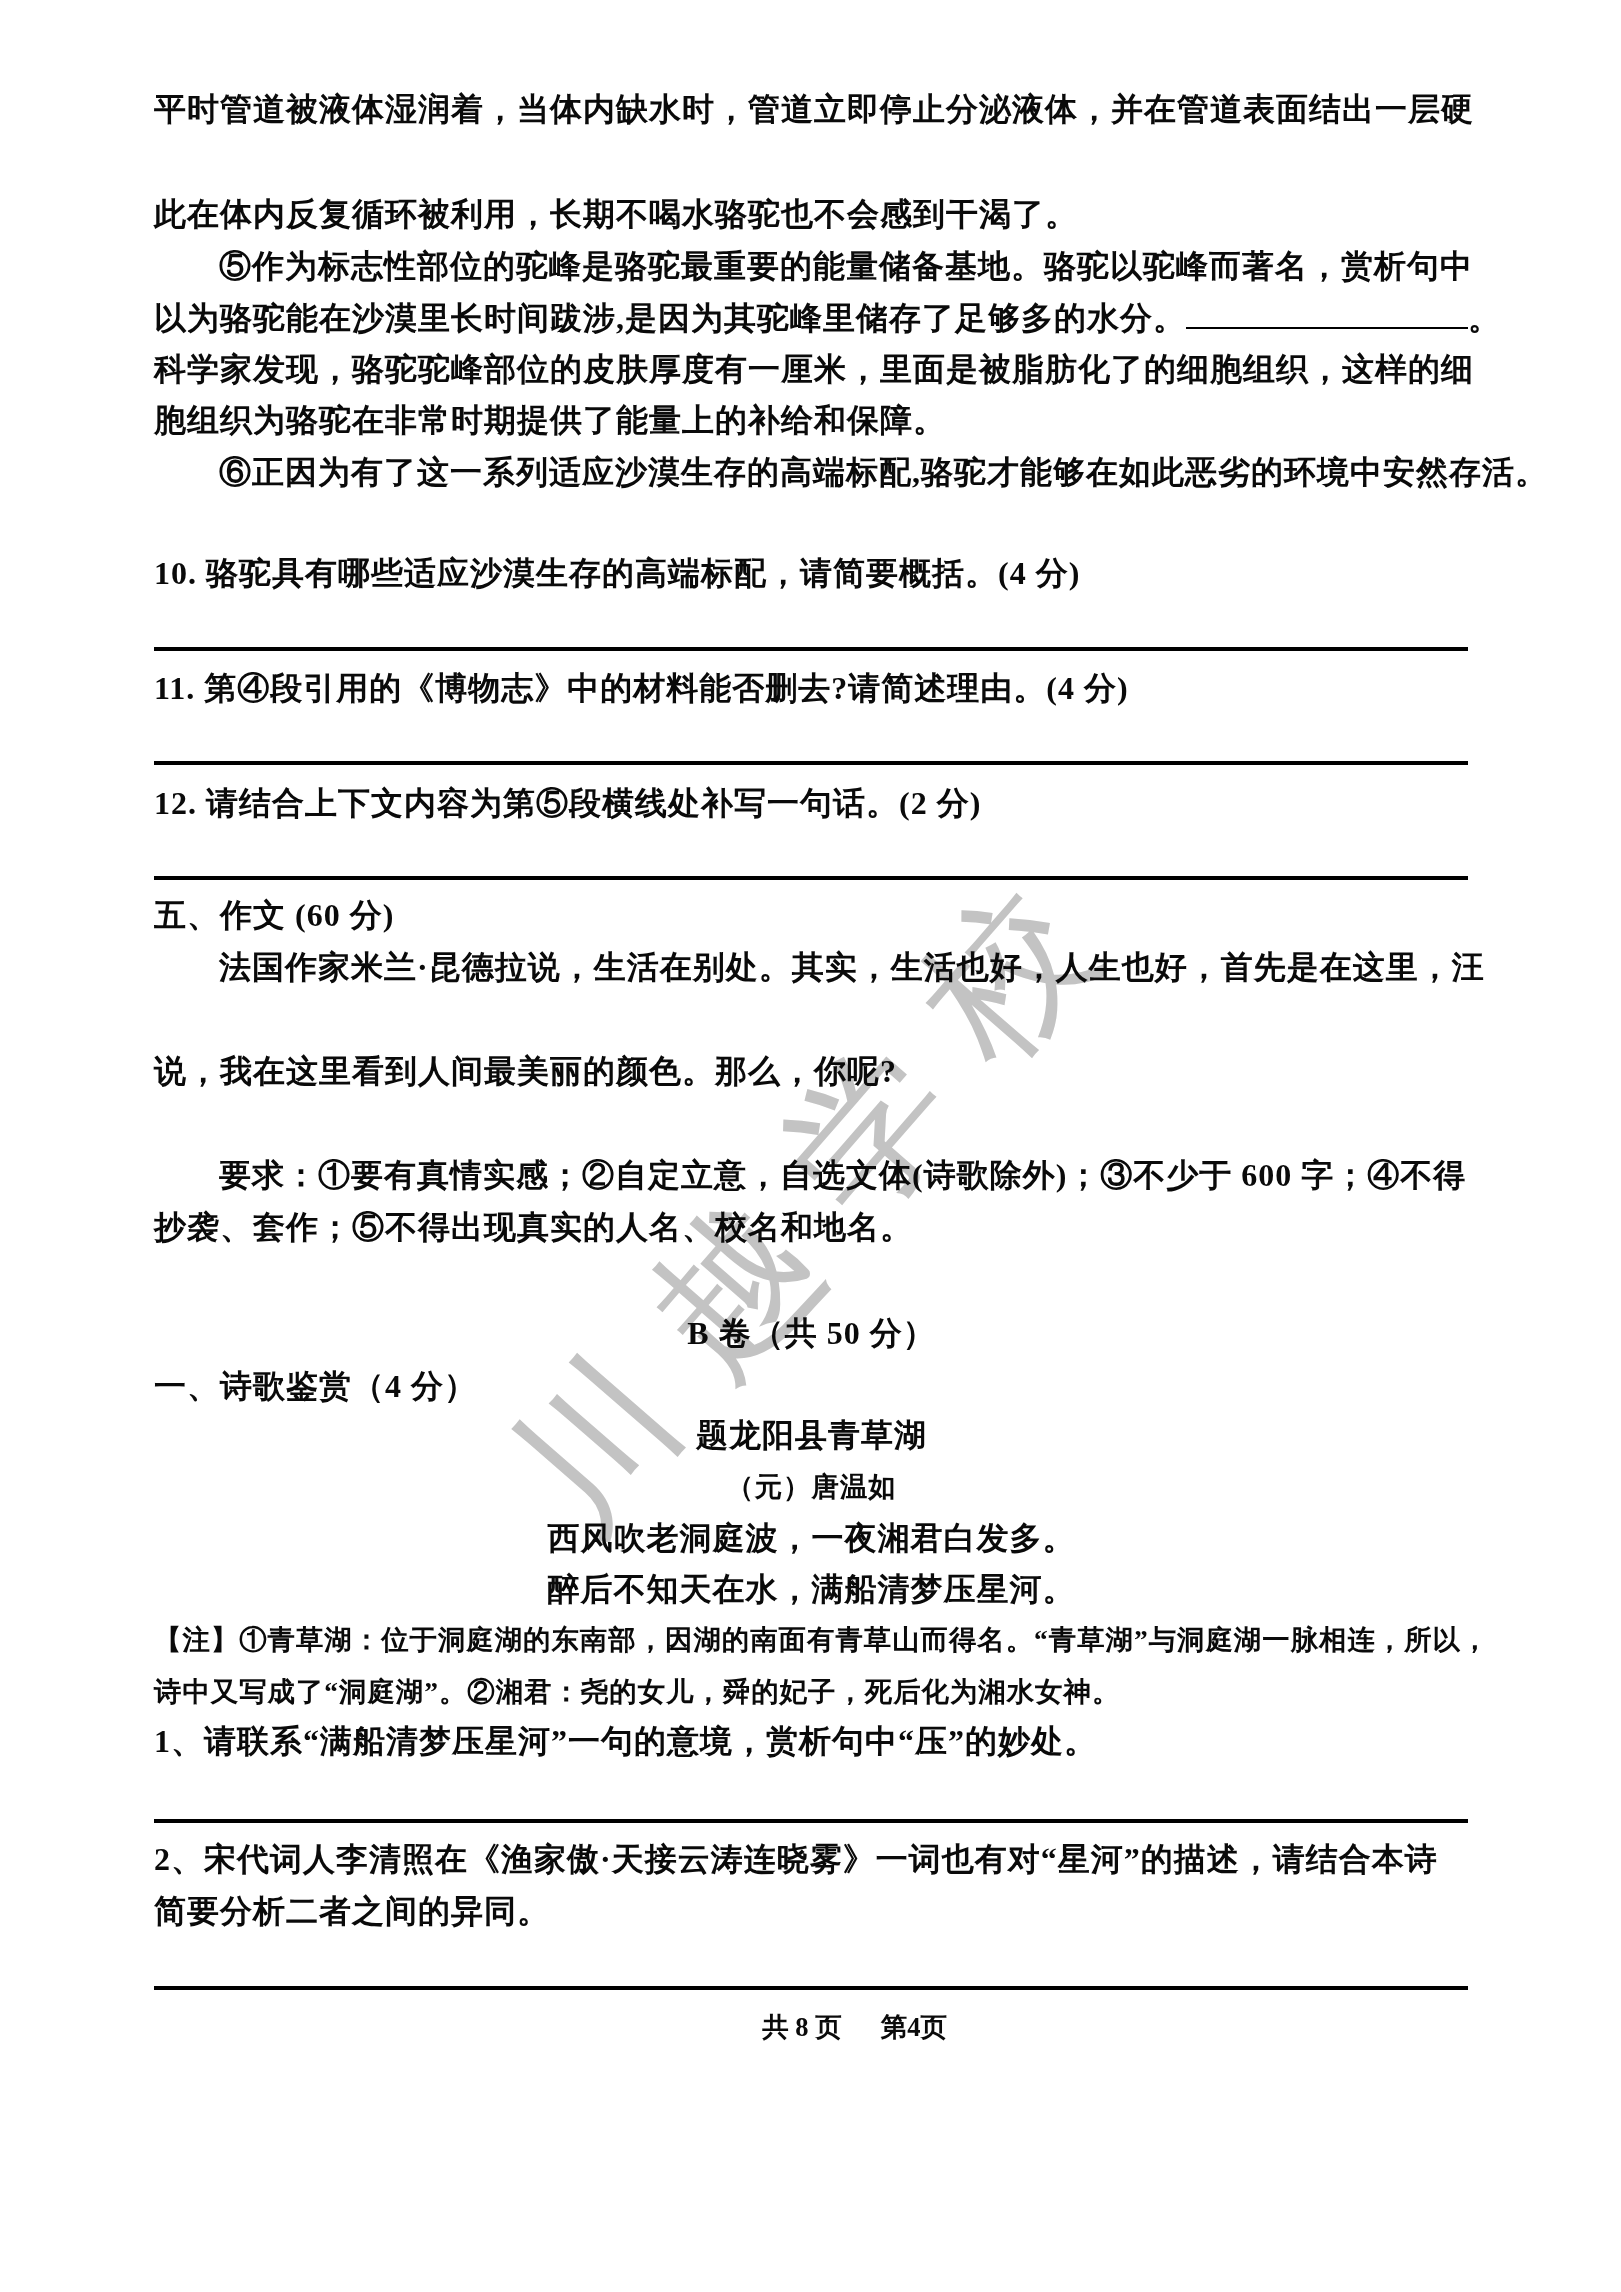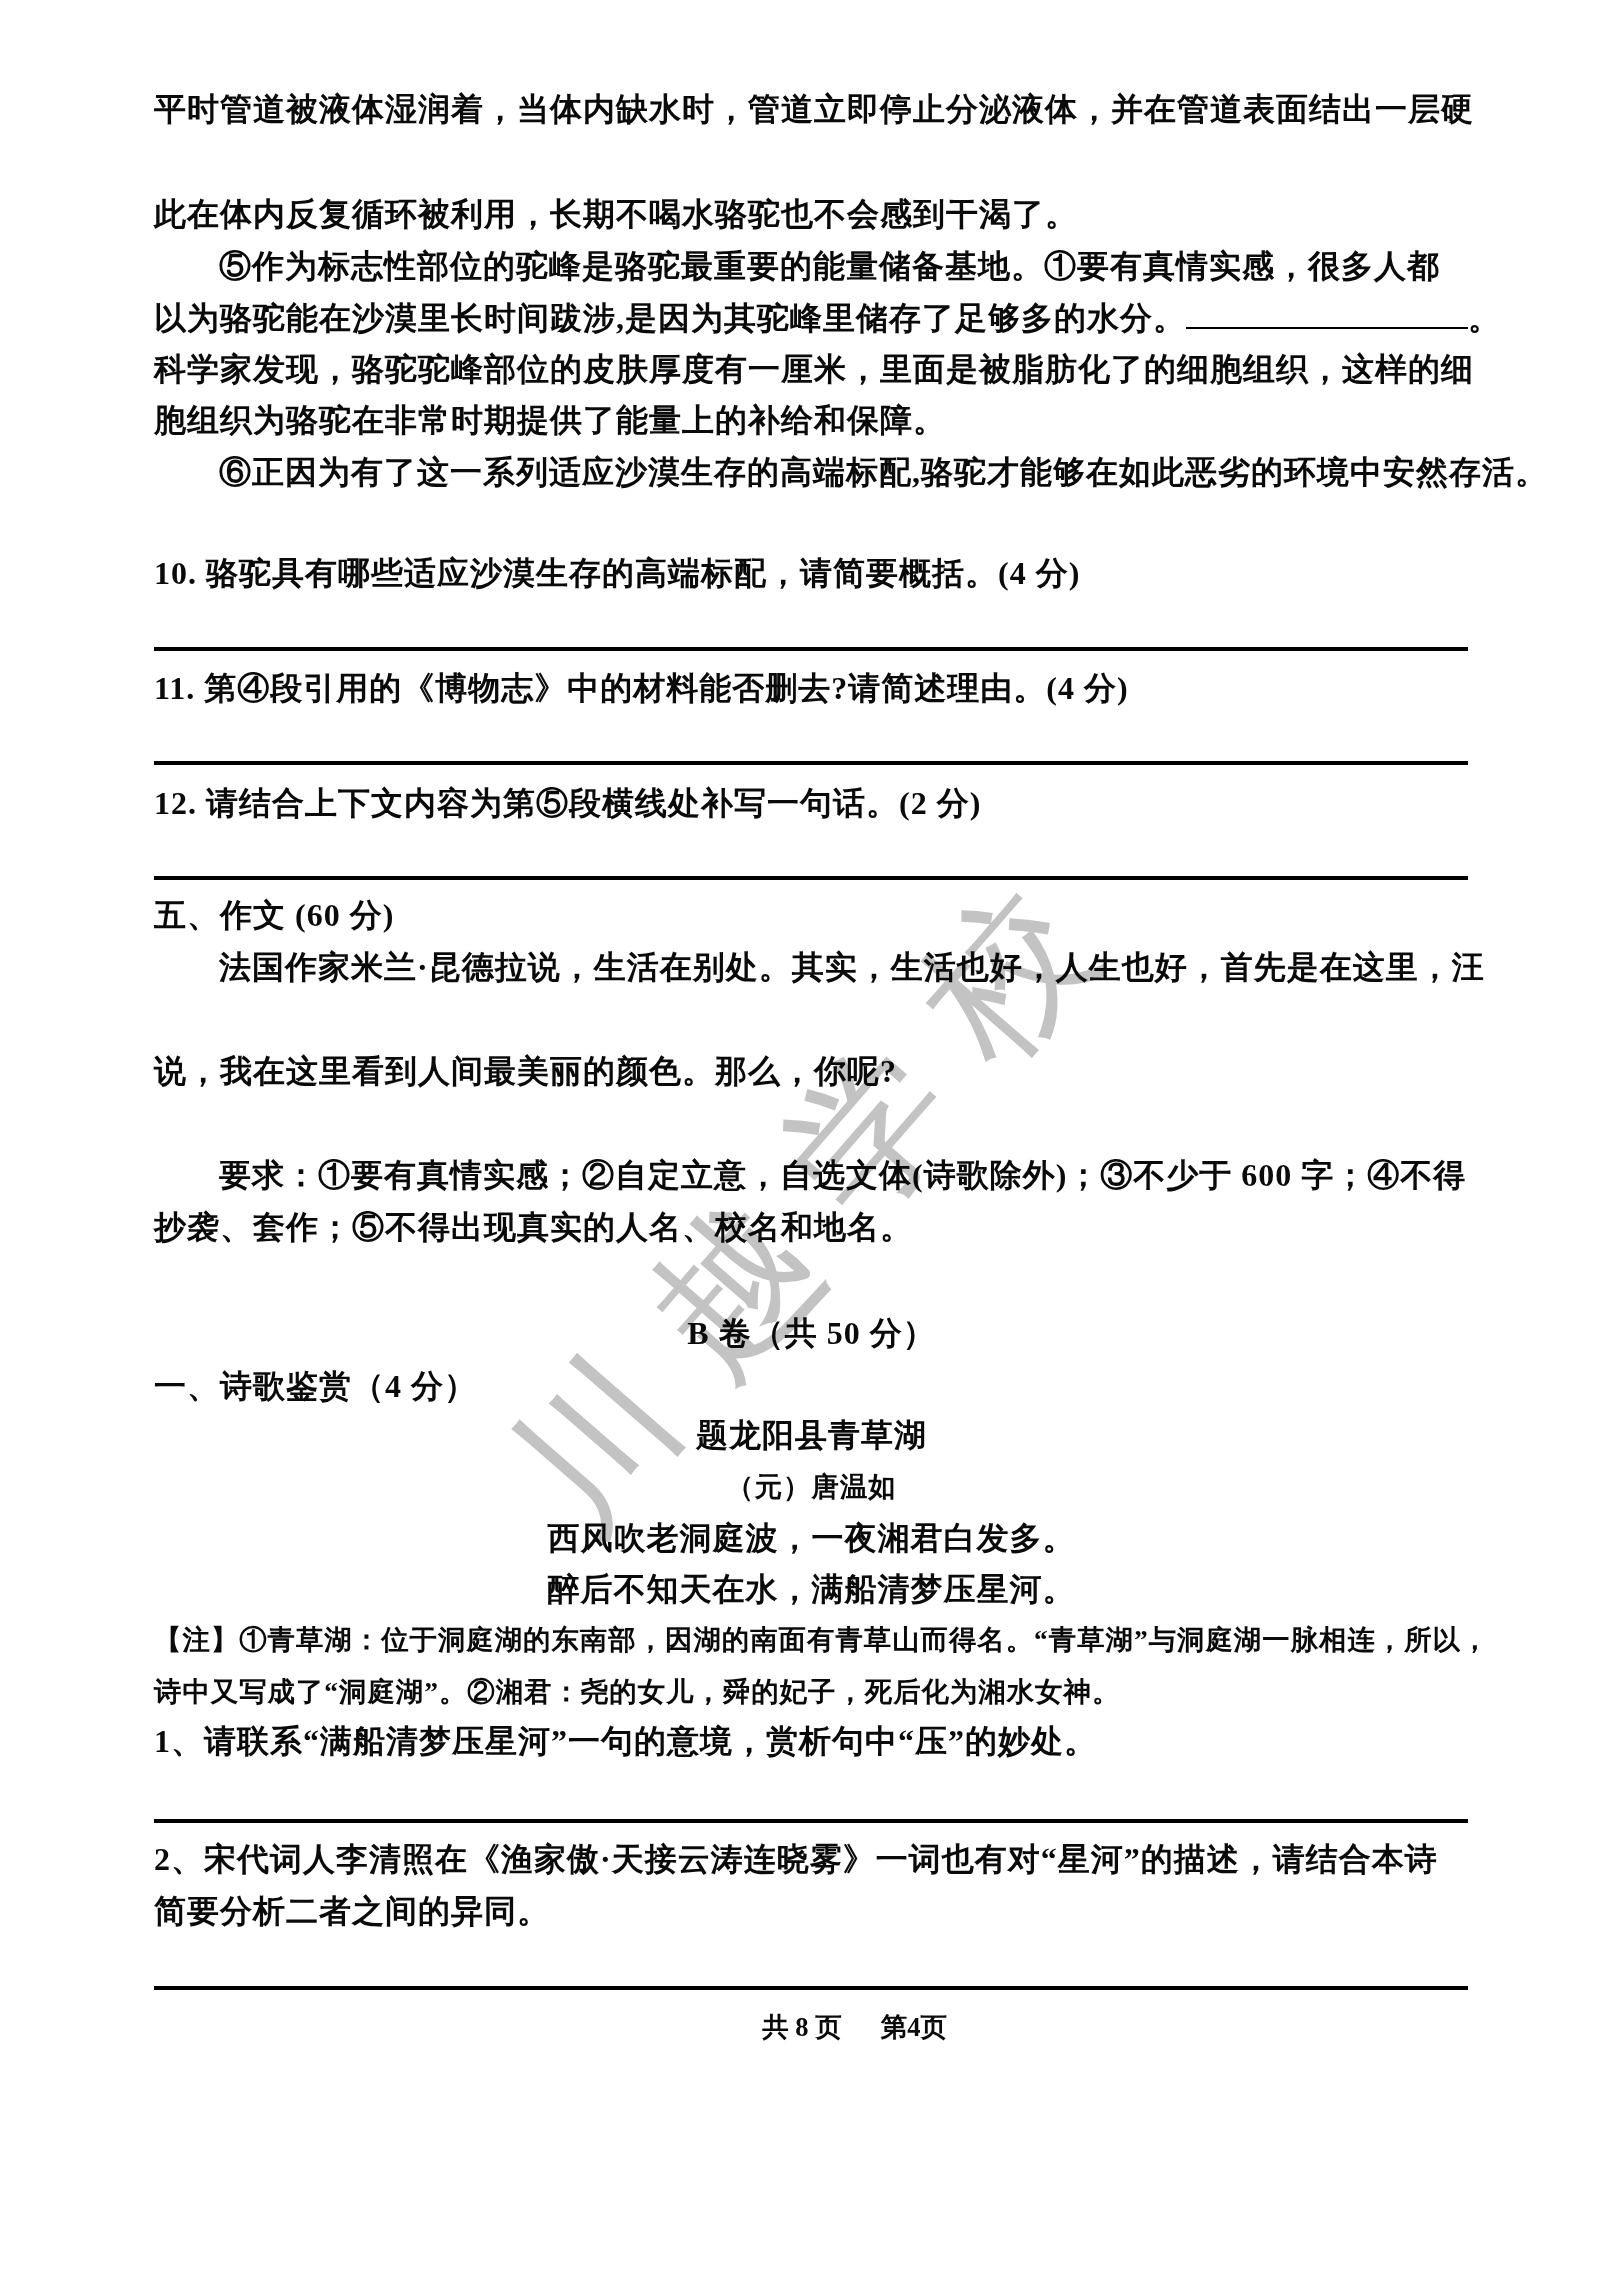--- a/index.html
+++ b/index.html
@@ -70,21 +70,21 @@
 
 <div class="page">
 
   <div class="watermark">川越学校</div>
 
   <div class="layer">
 
     <div class="line" style="top:83px">平时管道被液体湿润着，当体内缺水时，管道立即停止分泌液体，并在管道表面结出一层硬</div>
     <div class="line" style="top:188px">此在体内反复循环被利用，长期不喝水骆驼也不会感到干渴了。</div>
 
-    <div class="line indent" style="top:240px">⑤作为标志性部位的驼峰是骆驼最重要的能量储备基地。①要有真情实感，很多人都</div>
+    <div class="line indent" style="top:240px">⑤作为标志性部位的驼峰是骆驼最重要的能量储备基地。骆驼以驼峰而著名，赏析句中</div>
     <div class="line" style="top:292px"><span>以为骆驼能在沙漠里长时间跋涉,是因为其驼峰里储存了足够多的水分。</span><span class="blank-underline"></span><span>。</span></div>
     <div class="line" style="top:343px">科学家发现，骆驼驼峰部位的皮肤厚度有一厘米，里面是被脂肪化了的细胞组织，这样的细</div>
     <div class="line" style="top:394px">胞组织为骆驼在非常时期提供了能量上的补给和保障。</div>
 
     <div class="line indent" style="top:446px">⑥正因为有了这一系列适应沙漠生存的高端标配,骆驼才能够在如此恶劣的环境中安然存活。</div>
 
 
     <div class="line" style="top:547px">10. 骆驼具有哪些适应沙漠生存的高端标配，请简要概括。(4 分)</div>
     <div class="rule" style="top:647px"></div>
 

